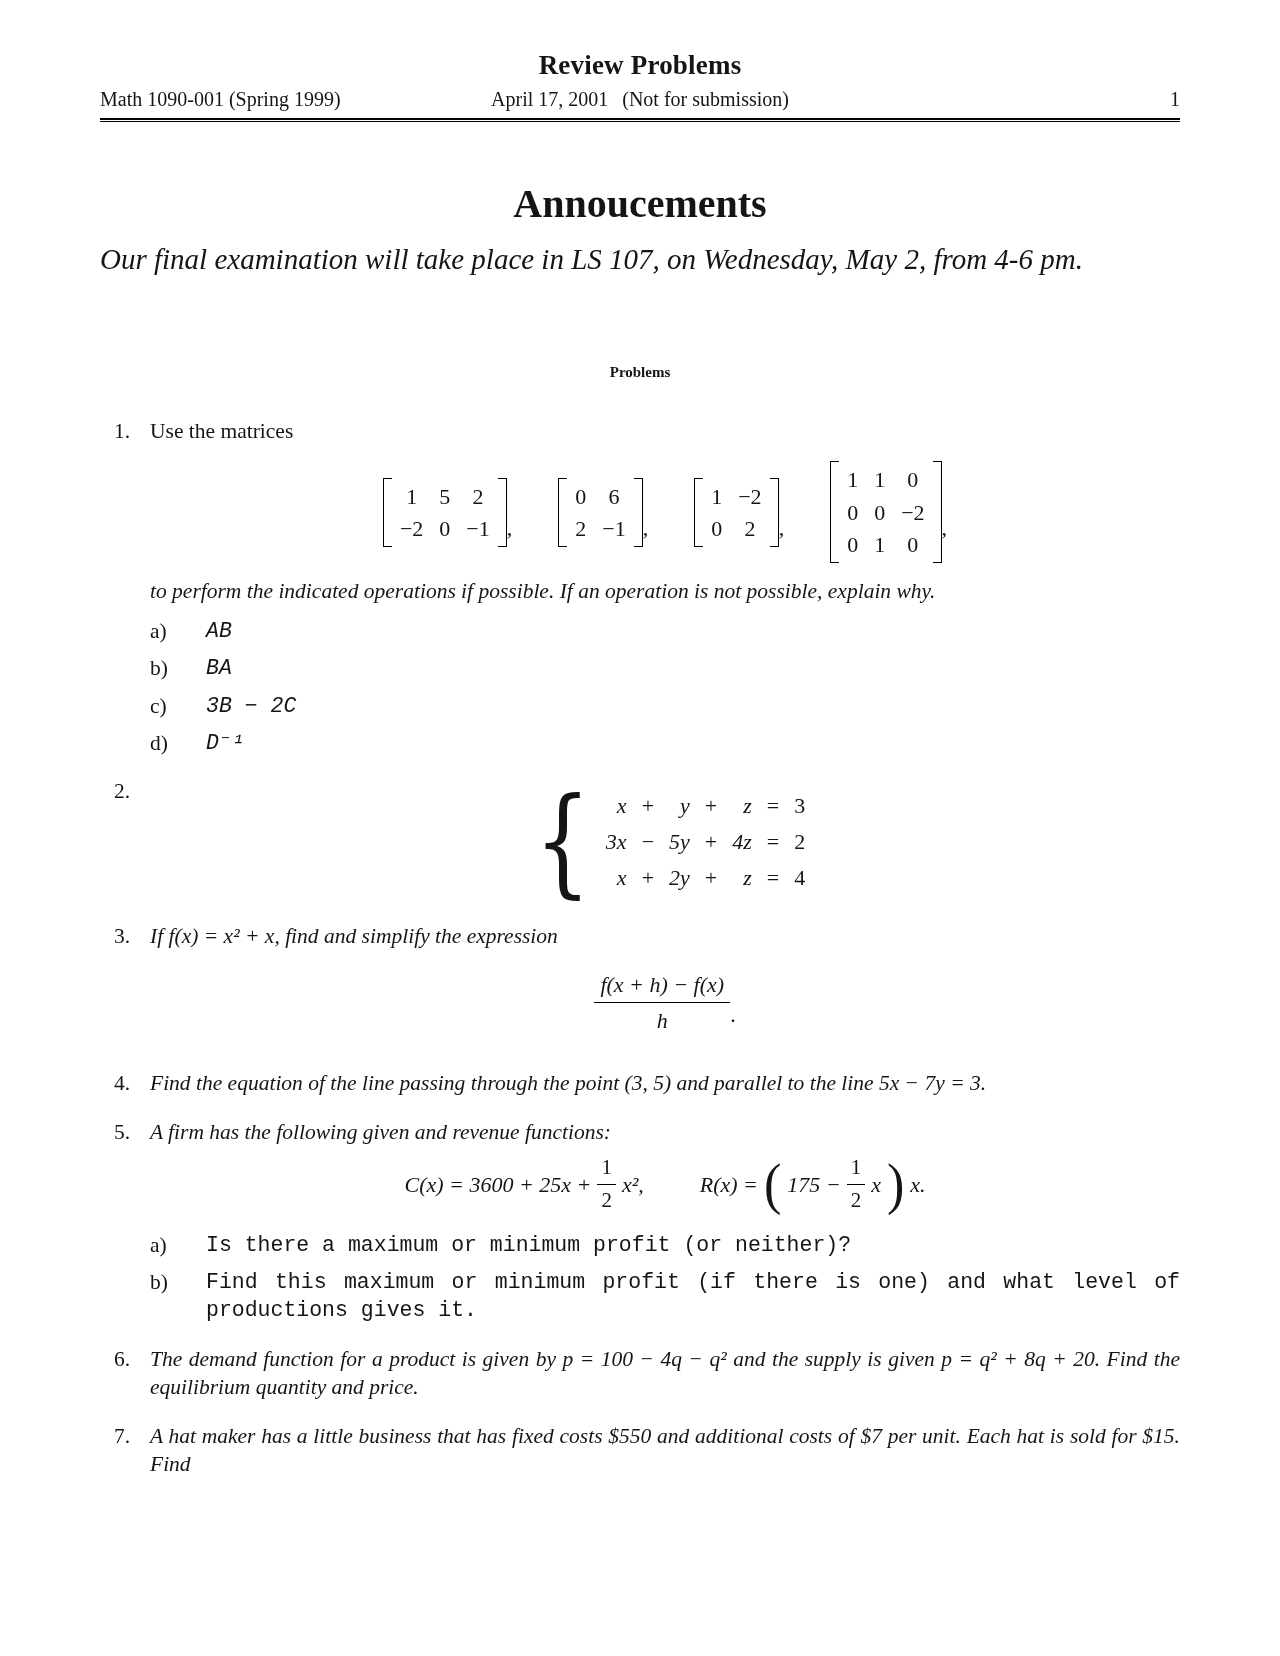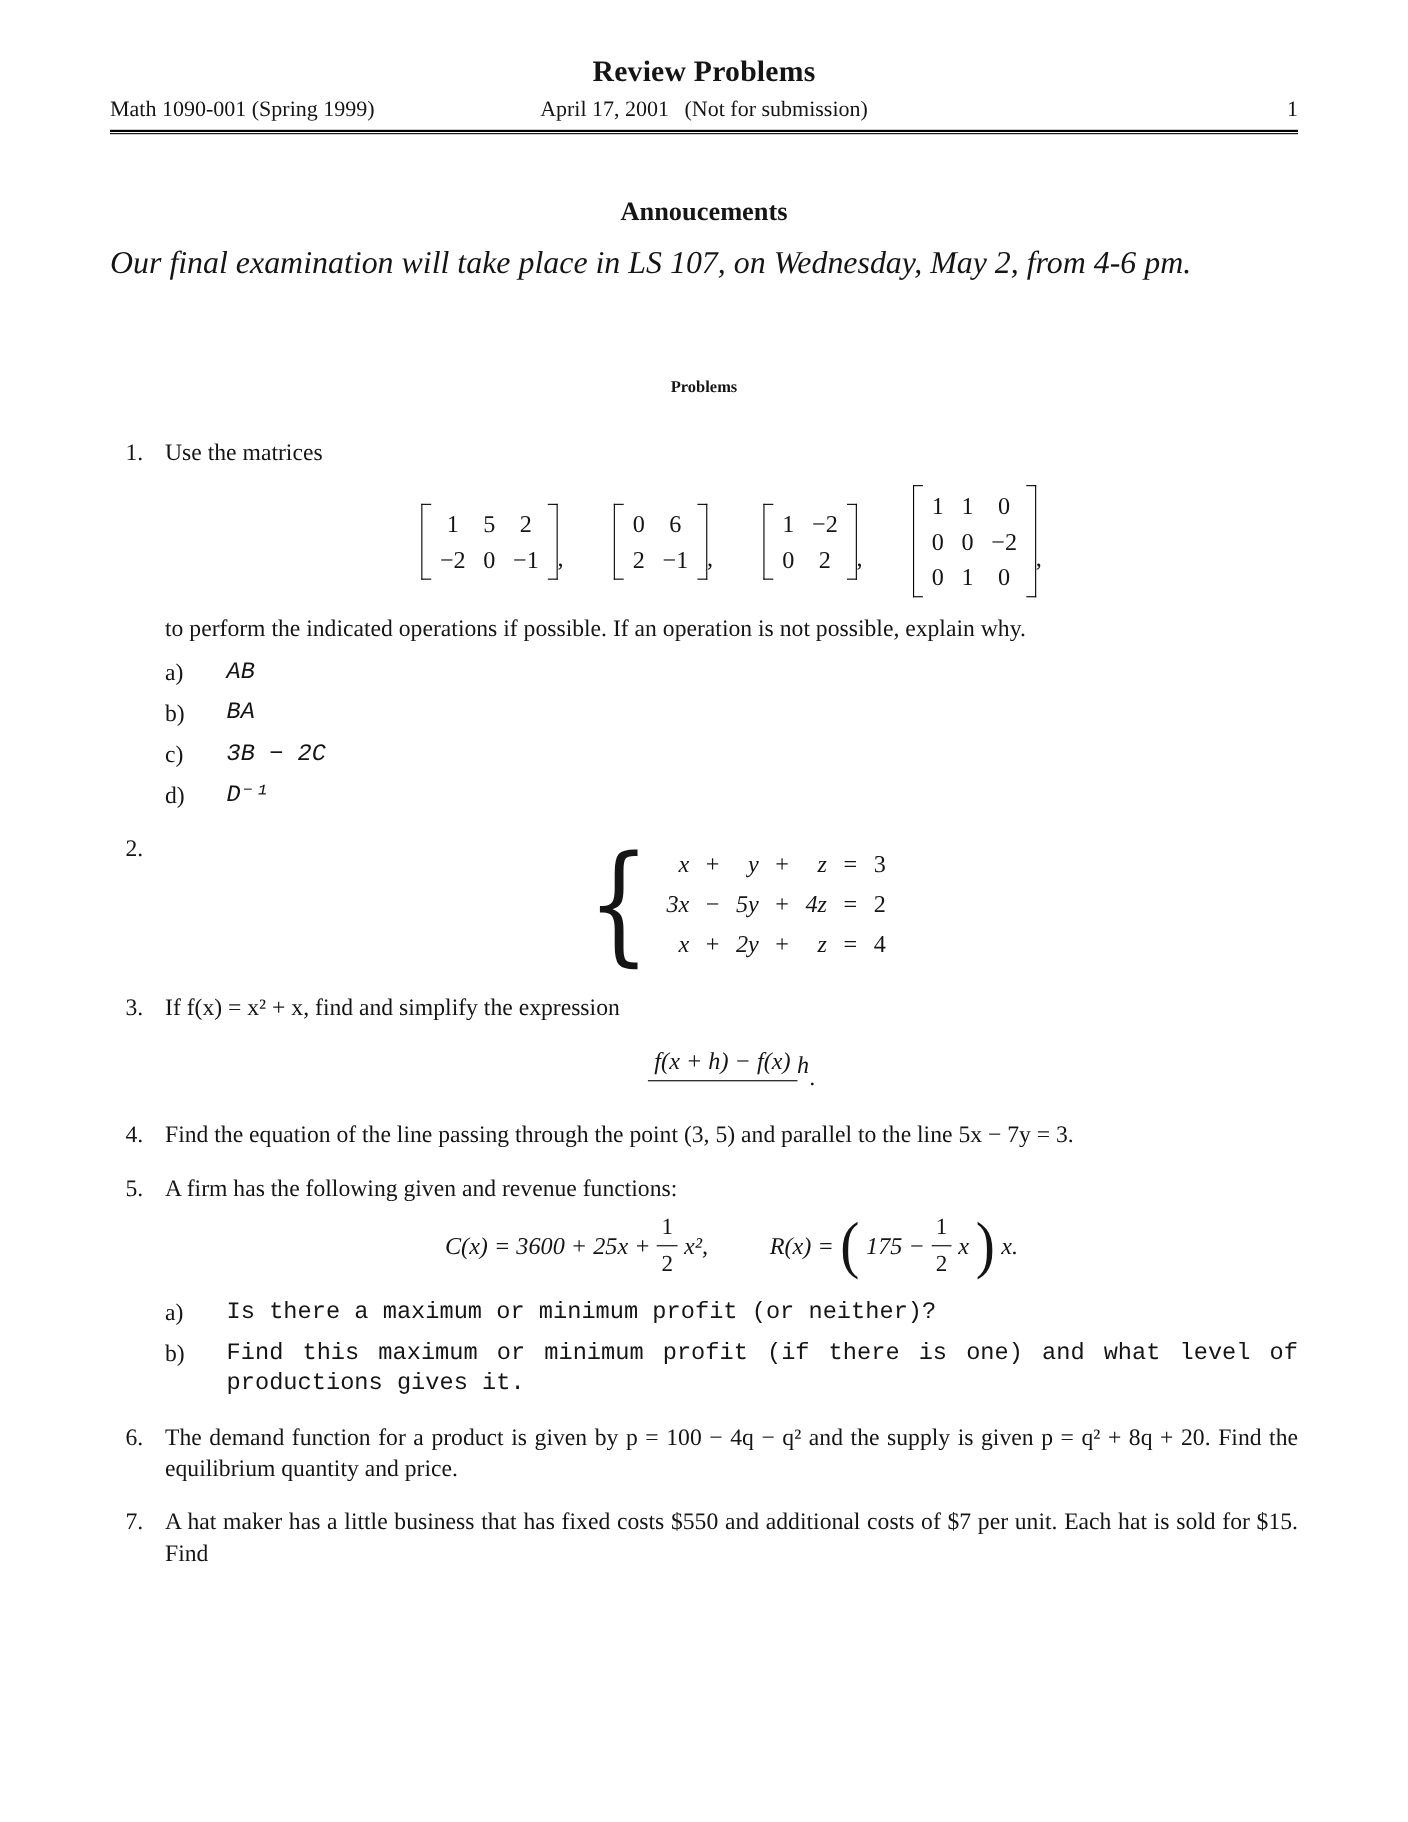--- a/index.html
+++ b/index.html
@@ -38,42 +38,42 @@
     height: 4px;
     border-top: 2px solid #000;
     border-bottom: 1px solid #000;
   }
 
   
   .ann-head {
     margin-top: 58px;
     text-align: center;
     font-weight: bold;
-    font-size: 24px;
+    font-size: 40px;
   }
   .ann-body {
     margin-top: 14px;
     font-size: 29px;
     line-height: 1.28;
     max-width: 1062px;
     font-style: italic;
   }
 
   
   .prob-head {
     margin-top: 86px;
     text-align: center;
     font-weight: bold;
     font-size: 15px;
   }
   .plist { margin-top: 36px; font-size: 21.5px; line-height: 1.32; }
   .problem { display: flex; margin: 0 0 20px 14px; }
   .pnum { flex: none; width: 36px; }
   .pbody { flex: 1; min-width: 0; }
-  .ptext { text-align: justify; }
+  .ptext { text-align: justify; font-style: italic; }
   .math-it { font-style: italic; }
 
   
   .subitems { margin-top: 12px; }
   .sub { display: flex; margin-top: 9px; }
   .slabel { flex: none; width: 56px; }
   .stext { flex: 1; text-align: justify; font-family: Liberation Mono, monospace; }
 
   
   .mtxrow {
@@ -118,21 +118,21 @@
     font-size: 22px;
     align-items: baseline;
   }
   .sys .tok { text-align: center; }
   .sys .tok:nth-child(7n+1),
   .sys .tok:nth-child(7n+3),
   .sys .tok:nth-child(7n+5) { font-style: italic; justify-self: end; }
 
   
   .dfracwrap { display: flex; justify-content: center; align-items: center; margin: 20px 0 14px 0; font-size: 22px; }
-  .dfrac { display: inline-flex; flex-direction: row; text-align: center; }
+  .dfrac { display: inline-flex; flex-direction: column; text-align: center; }
   .dfrac .num { border-bottom: 1.5px solid #000; padding: 0 6px 3px 6px; }
   .dfrac .den { padding-top: 3px; }
   .fper { transform: translateY(12px); }
 
   
   .eq5 {
     display: flex;
     align-items: center;
     justify-content: center;
     margin: 8px 0 16px 0;

